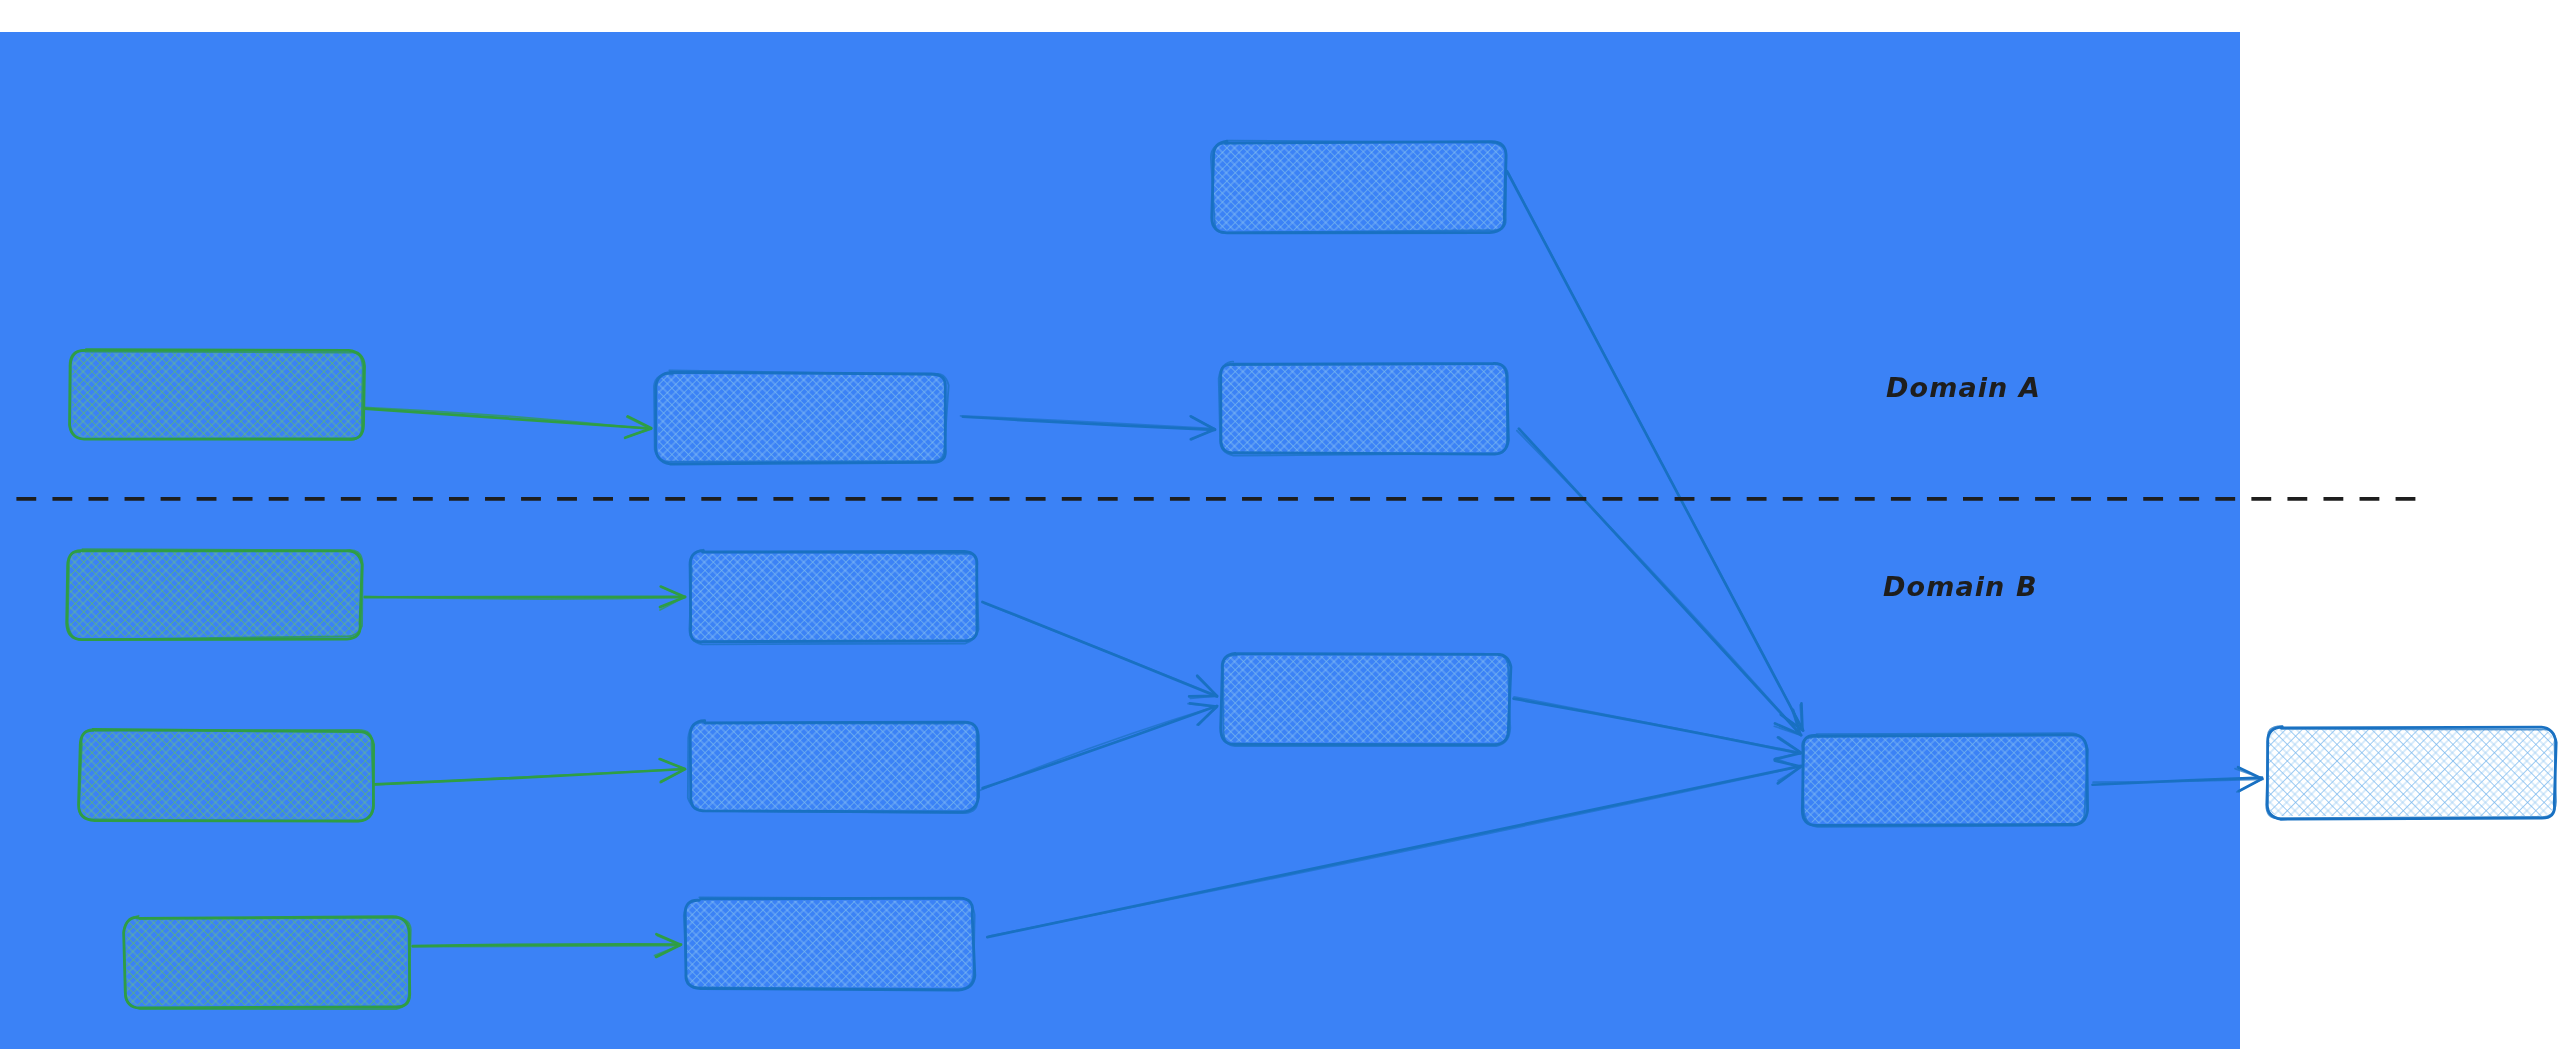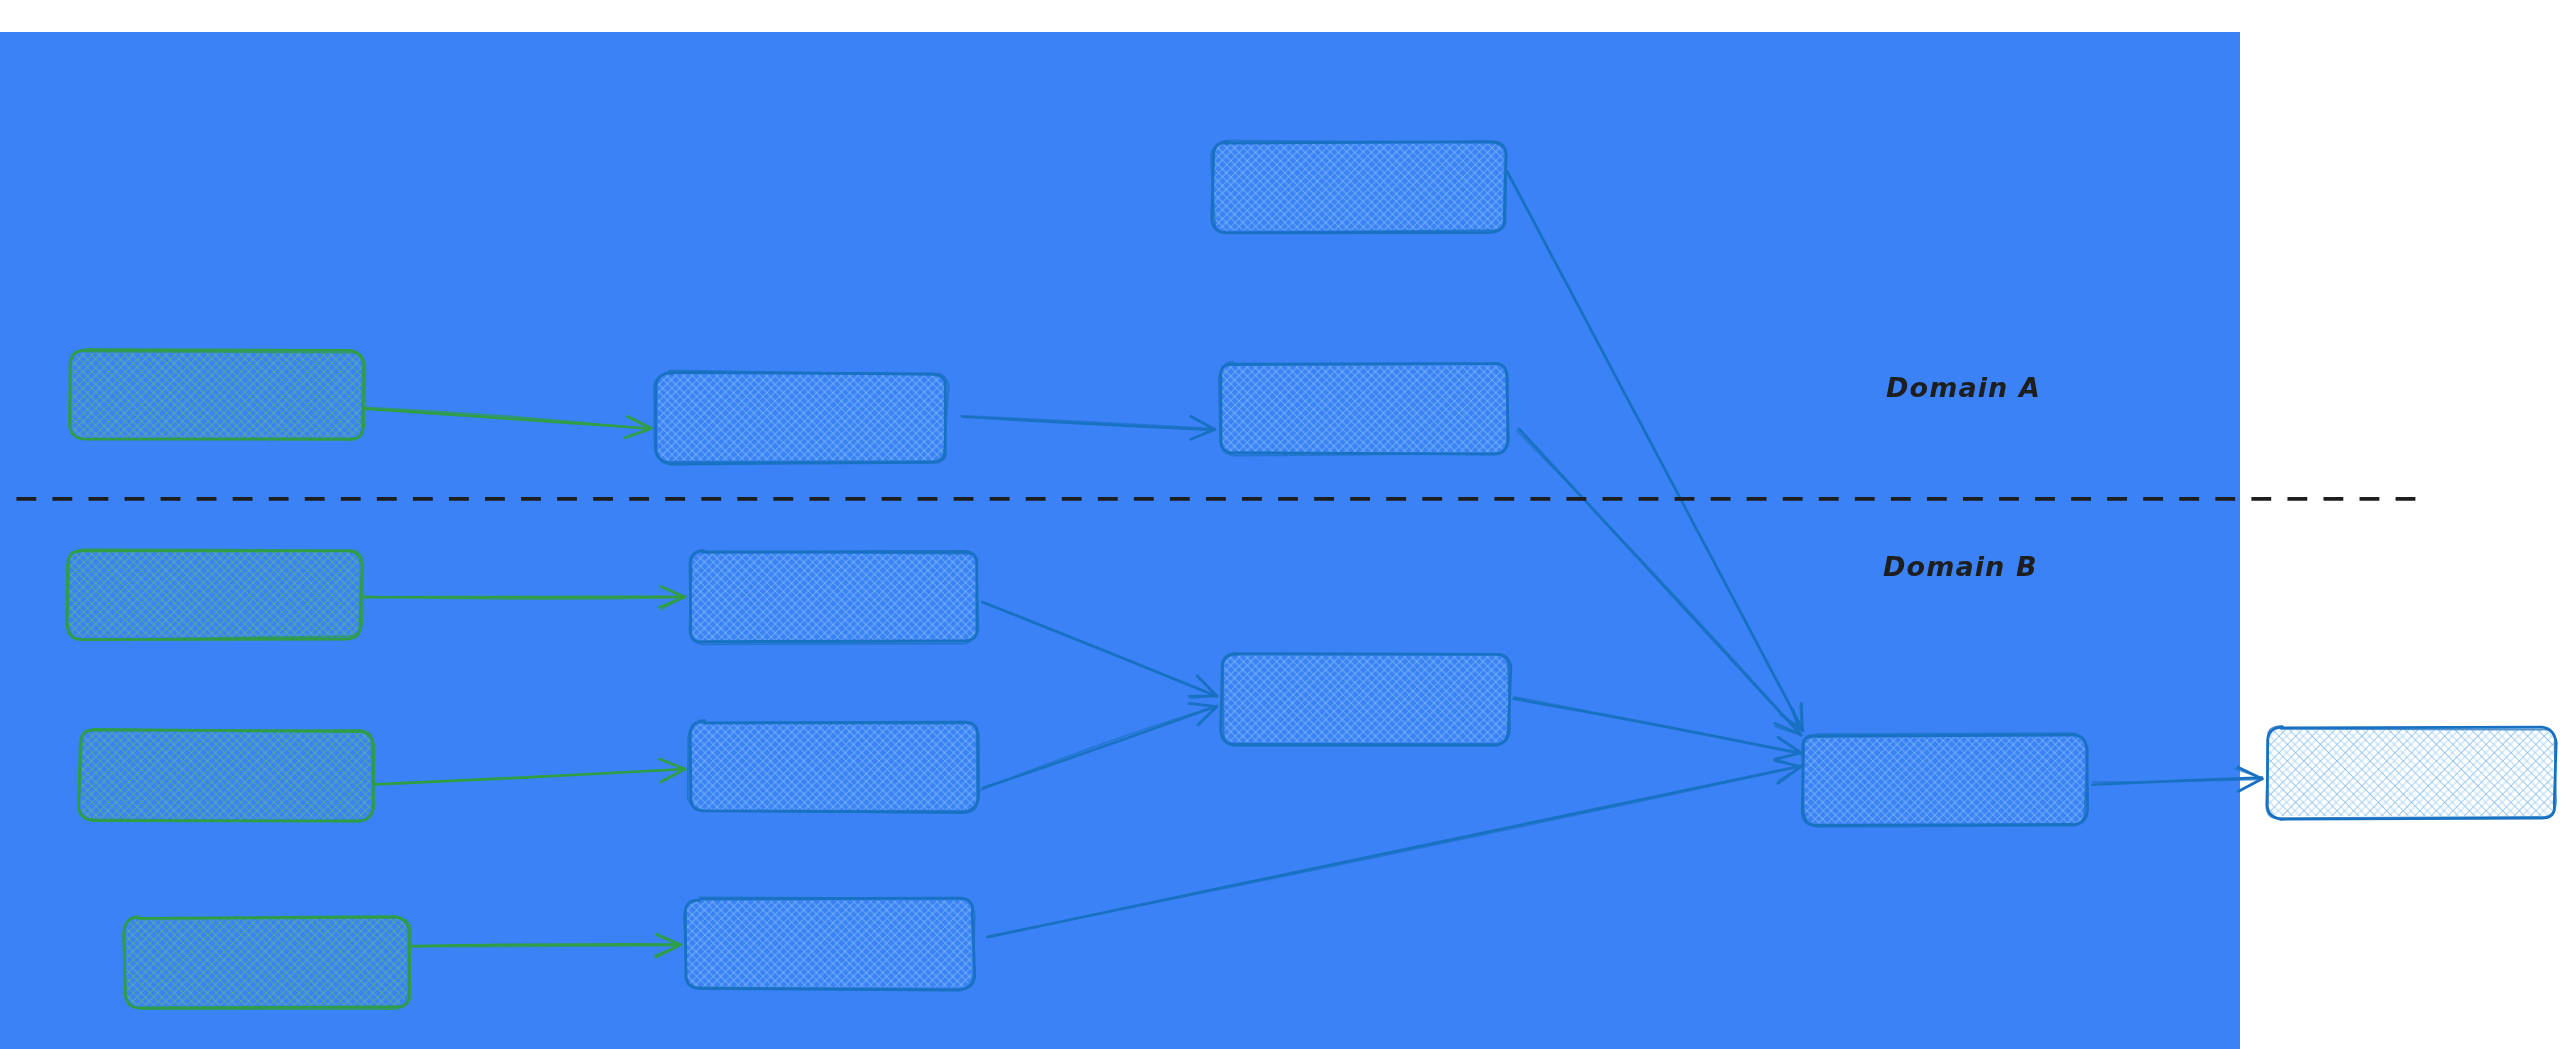--- a/index.html
+++ b/index.html
@@ -33,21 +33,21 @@
     font-family: "DejaVu Sans", "Liberation Sans", sans-serif;
     font-size: 27px;
     font-style: italic;
     font-weight: 600;
     letter-spacing: 1.1px;
     color: #1e1e1e;
     white-space: nowrap;
     -webkit-font-smoothing: antialiased;
   }
   #domain-a-label { left: 1886px; top: 340px; }
-  #domain-b-label { left: 1883px; top: 519px; }
+  #domain-b-label { left: 1883px; top: 539px; }
 </style>
 </head>
 <body>
 
 <div id="canvas-root">
   <svg id="sketch-svg" viewBox="0 0 2858 1164" xmlns="http://www.w3.org/2000/svg">
     <defs>
       <pattern id="hatch-green" patternUnits="userSpaceOnUse" width="13" height="13" patternTransform="rotate(45)">
         <rect width="13" height="13" fill="none"></rect>
         <line x1="0" y1="0" x2="0" y2="13" stroke="#5cb86b" stroke-width="2.1" opacity="0.72"></line>

